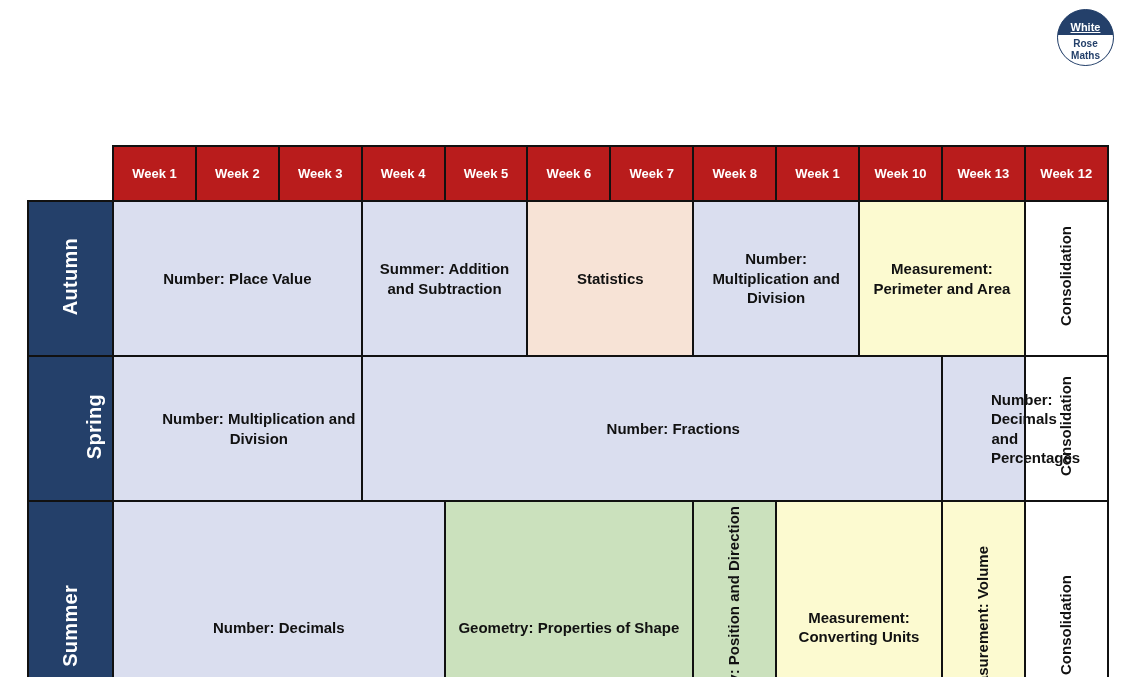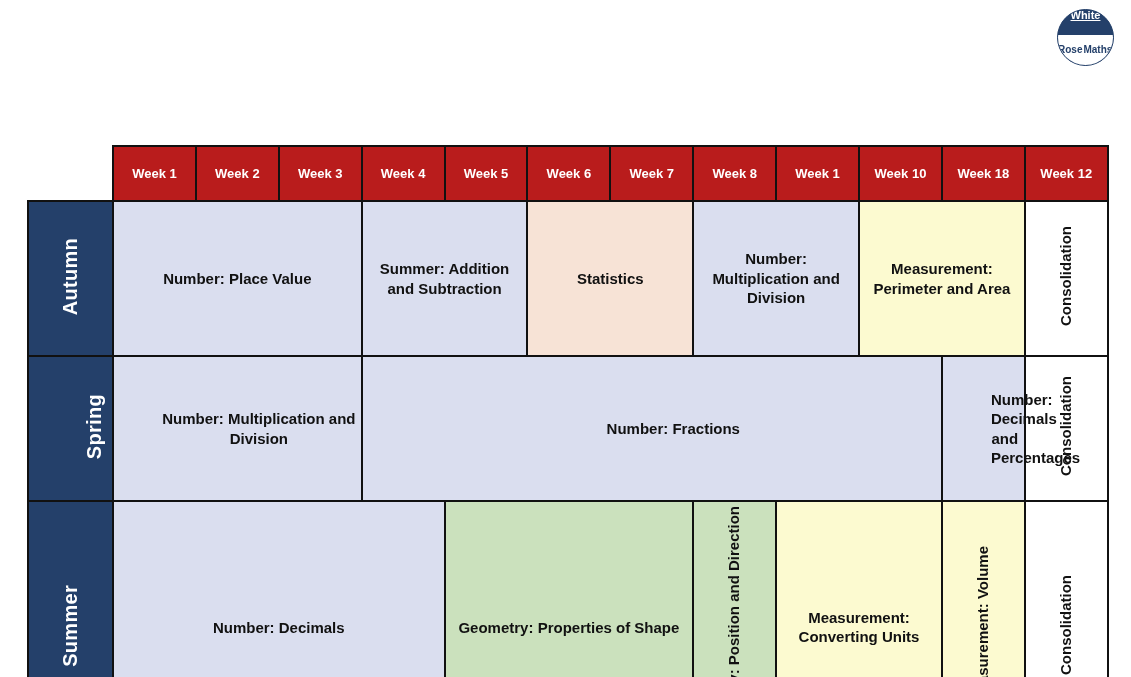--- a/index.html
+++ b/index.html
@@ -58,30 +58,30 @@
     display: flex;
     align-items: flex-end;
     justify-content: center;
     background: #24406A;
   }
   .logo-top span {
     color: #ffffff;
     font-size: 11px;
     font-weight: bold;
     line-height: 1;
-    padding-bottom: 14px;
+    padding-bottom: 2px;
     text-decoration: underline;
   }
   .logo-bottom {
     height: 55%;
     background: #ffffff;
     display: flex;
-    flex-direction: row;
+    flex-direction: column;
     align-items: center;
-    justify-content: flex-start;
+    justify-content: center;
     gap: 1px;
     padding-top: 1px;
   }
   .logo-bottom span {
     color: #24406A;
     font-size: 10px;
     font-weight: bold;
     line-height: 1.05;
   }
 
@@ -203,21 +203,21 @@
       <th class="week">Week 1</th>
           <th class="week">Week 2</th>
           <th class="week">Week 3</th>
           <th class="week">Week 4</th>
           <th class="week">Week 5</th>
           <th class="week">Week 6</th>
           <th class="week">Week 7</th>
           <th class="week">Week 8</th>
           <th class="week">Week 1</th>
           <th class="week">Week 10</th>
-          <th class="week">Week 18</th>
+          <th class="week">Week 13</th>
           <th class="week">Week 12</th>
         </tr>
     </thead>
     <tbody id="grid-body">
         <tr class="row-autumn">
           <td class="season"><span class="vert">Autumn</span></td>
           <td class="topic fill-blue" colspan="3">Number: Place Value</td>
           <td class="topic fill-blue" colspan="2">Summer: Addition and Subtraction</td>
           <td class="topic fill-peach" colspan="2">Statistics</td>
           <td class="topic fill-blue" colspan="2">Number: Multiplication and Division</td>

